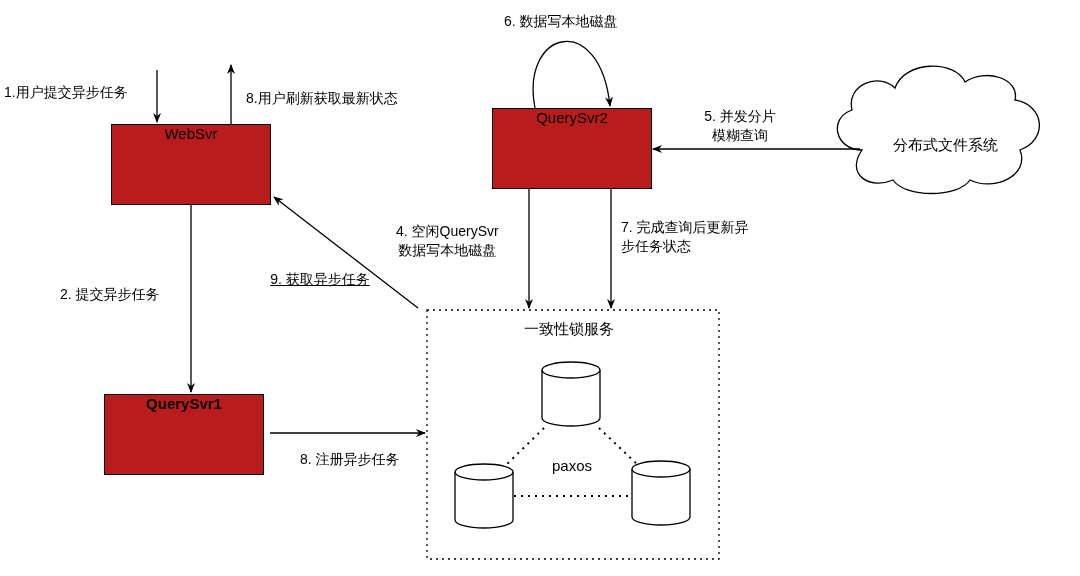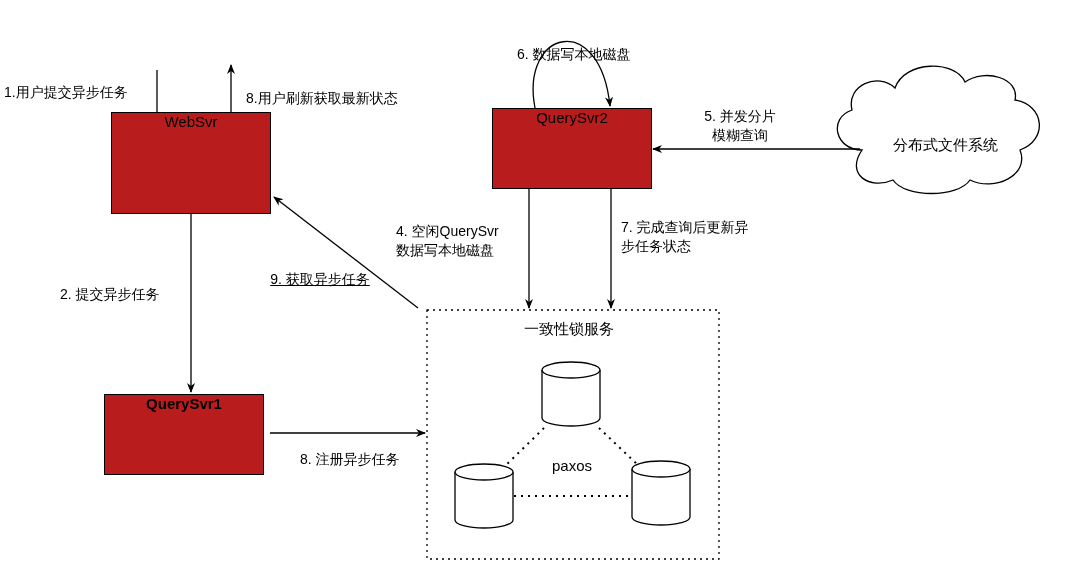--- a/index.html
+++ b/index.html
@@ -55,44 +55,44 @@
   <g>
     <path d="M455,472 L455,520 A29,8 0 0 0 513,520 L513,472" fill="#fff" stroke="#000" stroke-width="1.3"></path>
     <ellipse cx="484" cy="472" rx="29" ry="8" fill="#fff" stroke="#000" stroke-width="1.3"></ellipse>
   </g>
   <g>
     <path d="M632,469 L632,517 A29,8 0 0 0 690,517 L690,469" fill="#fff" stroke="#000" stroke-width="1.3"></path>
     <ellipse cx="661" cy="469" rx="29" ry="8" fill="#fff" stroke="#000" stroke-width="1.3"></ellipse>
   </g>
 </svg>
 
-<div class="box" style="left:111px;top:112px;width:160px;height:102px;">
+<div class="box" style="left:111px;top:124px;width:160px;height:81px;">
   <span>WebSvr</span>
 </div>
 <div class="box" style="left:104px;top:394px;width:160px;height:81px;font-weight:bold;">
   <span>QuerySvr1</span>
 </div>
 <div class="box" style="left:492px;top:108px;width:160px;height:81px;">
   <span>QuerySvr2</span>
 </div>
 
 <div class="lbl" style="left:893px;top:135px;font-size:15px;">分布式文件系统</div>
 <div class="lbl" style="left:524px;top:319px;font-size:15px;">一致性锁服务</div>
 <div class="lbl" style="left:552px;top:456px;font-size:15px;">paxos</div>
 
 <div class="lbl" style="left:4px;top:83px;">1.用户提交异步任务</div>
 <div class="lbl" style="left:246px;top:89px;">8.用户刷新获取最新状态</div>
 <div class="lbl" style="left:60px;top:285px;">2. 提交异步任务</div>
 <div class="lbl" style="left:300px;top:450px;">8. 注册异步任务</div>
-<div class="lbl" style="left:517px;top:12px;margin-top:33px;">6. 数据写本地磁盘</div>
+<div class="lbl" style="left:504px;top:12px;">6. 数据写本地磁盘</div>
 
 <div class="lbl center" style="left:254px;top:270px;width:132px;text-decoration:underline;">
   <div>9. 获取异步任务</div>
 </div>
-<div class="lbl" style="left:396px;top:222px;text-align:left;">
+<div class="lbl" style="left:396px;top:222px;text-align:center;">
   <div>4. 空闲QuerySvr</div>
   <div style="padding-left:0;">数据写本地磁盘</div>
 </div>
 <div class="lbl" style="left:621px;top:218px;">
   <div>7. 完成查询后更新异</div>
   <div>步任务状态</div>
 </div>
 <div class="lbl center" style="left:690px;top:107px;width:100px;">
   <div>5. 并发分片</div>
   <div>模糊查询</div>

